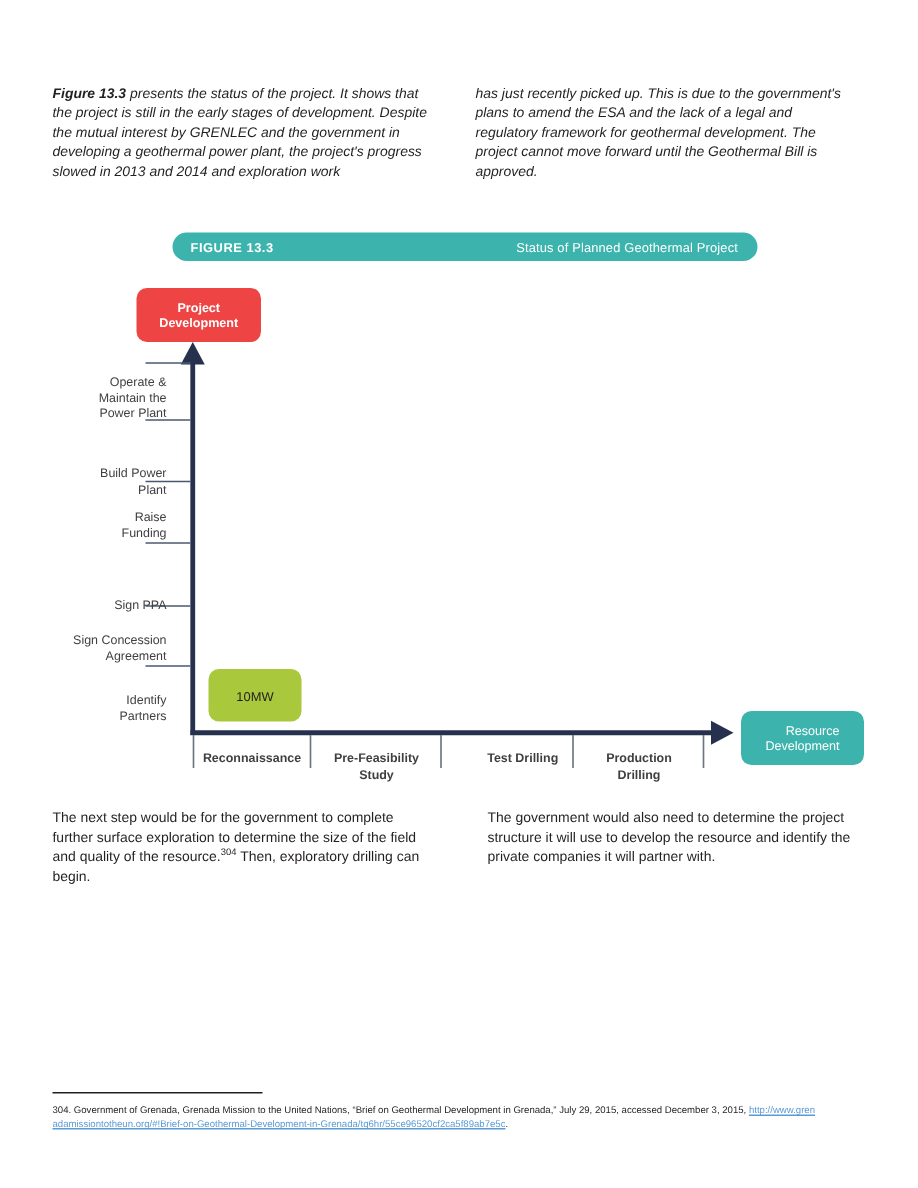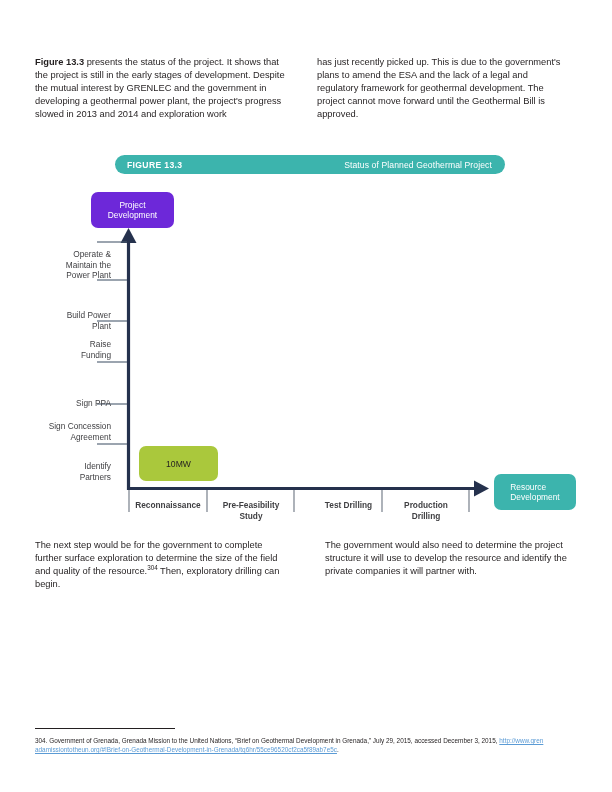--- a/index.html
+++ b/index.html
@@ -21,20 +21,21 @@
   }
 
   
   .intro {
     position: absolute;
     top: 56px;
     left: 35px;
     width: 545px;
     display: flex;
     gap: 30px;
+    font-style: italic;
   }
   .col {
     width: 252px;
     font-size: 9.3px;
     line-height: 13.1px;
     color: #231f20;
     text-align: left;
   }
   .col b { font-weight: bold; }
 
@@ -74,55 +75,56 @@
     height: 350px;
   }
 
   
   .box-project {
     position: absolute;
     left: 91px;
     top: 10px;
     width: 83px;
     height: 36px;
-    background: #6d28d9;
+    background: #ef4444;
     border-radius: 7px;
     color: #ffffff;
     font-size: 8.4px;
     line-height: 10.5px;
     display: flex;
     align-items: center;
     justify-content: center;
     text-align: center;
+    font-weight: bold;
   }
 
   
   .box-resource {
     position: absolute;
     left: 494px;
     top: 292px;
     width: 82px;
     height: 36px;
     background: #3cb4ad;
     border-radius: 7px;
     color: #ffffff;
     font-size: 8.4px;
     line-height: 10.5px;
     display: flex;
     align-items: center;
     justify-content: center;
-    text-align: left;
+    text-align: right;
   }
 
   
   .box-10mw {
     position: absolute;
     left: 139px;
     top: 264px;
-    width: 79px;
+    width: 62px;
     height: 35px;
     background: #aac83c;
     border-radius: 7px;
     color: #231f20;
     font-size: 8.6px;
     display: flex;
     align-items: center;
     justify-content: center;
   }
 

